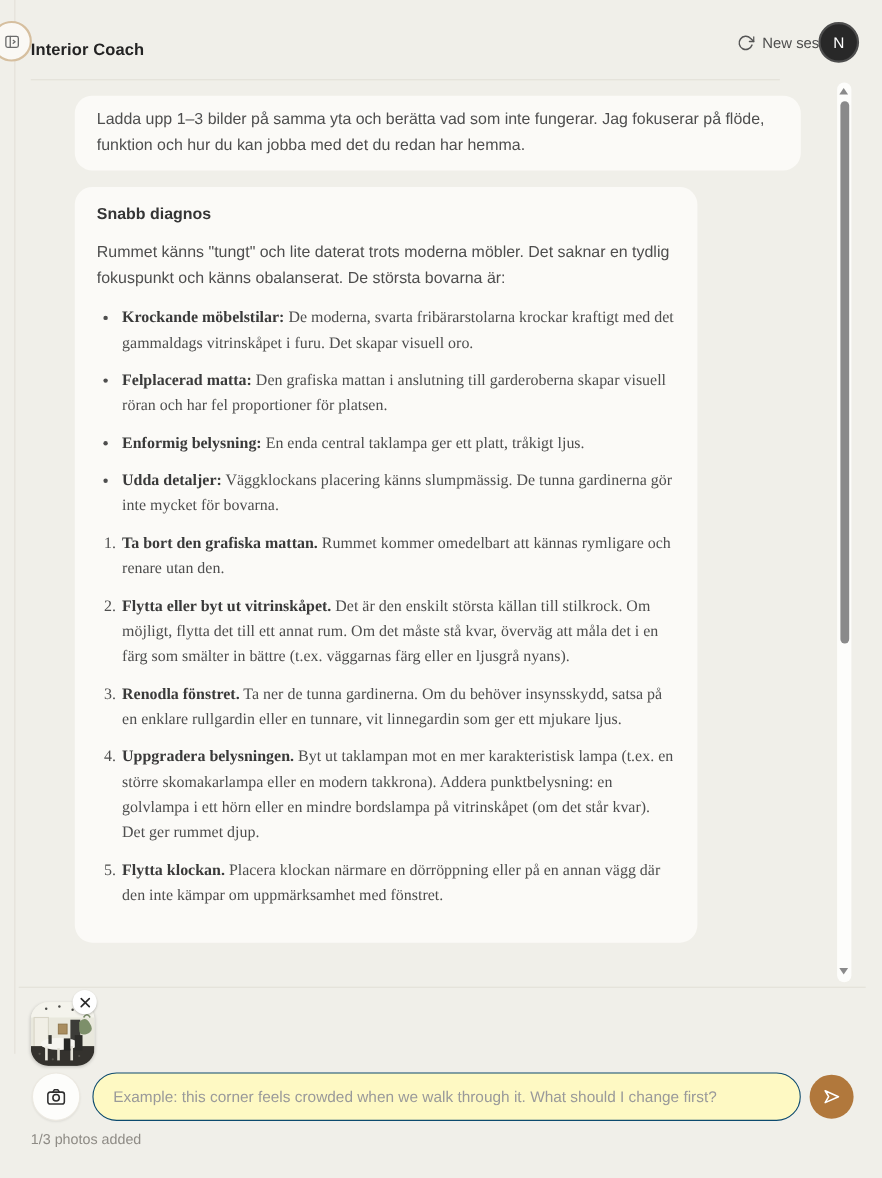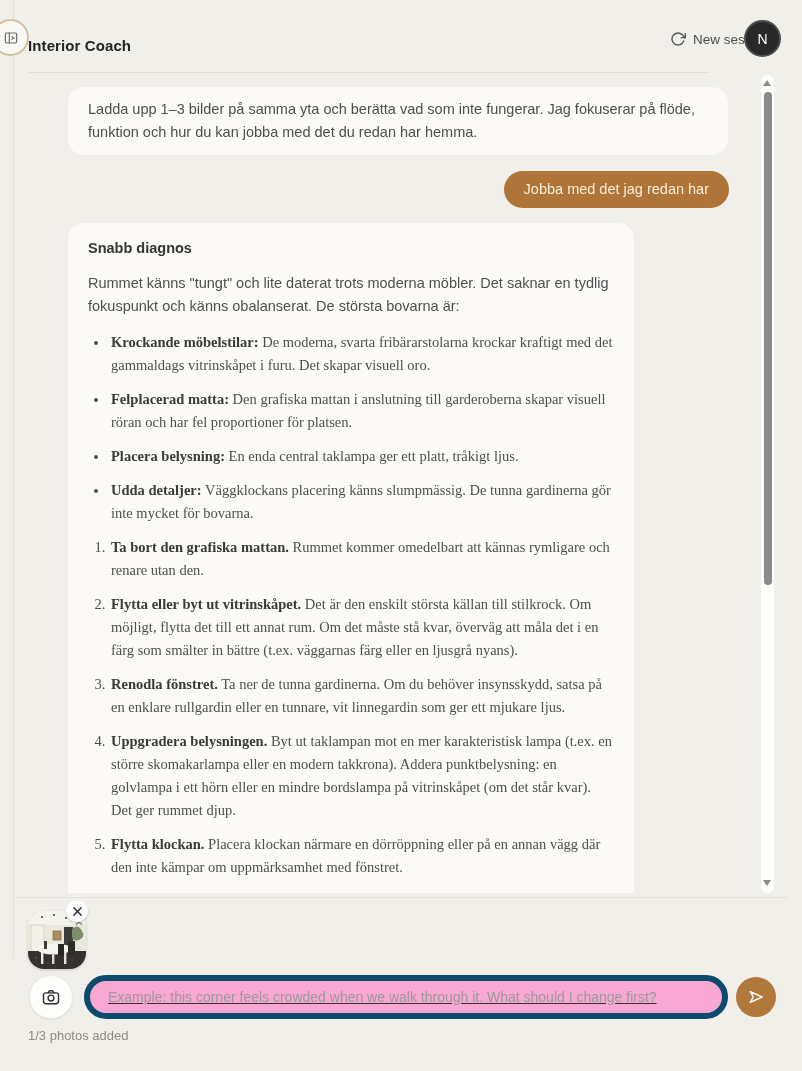--- a/index.html
+++ b/index.html
@@ -71,22 +71,22 @@
     background:#fff; display:flex; align-items:center; justify-content:center;
     box-shadow:0 1px 2px rgba(0,0,0,.22); z-index:6; border:none; cursor:pointer;
   }
   .camera-btn {
     position:absolute; left:29px; top:975px; width:44px; height:44px; border-radius:50%;
     background:#fdfdfb; border:1px solid #ece9e1; box-shadow:0 1px 2px rgba(0,0,0,.07);
     display:flex; align-items:center; justify-content:center; cursor:pointer;
   }
   .message-input {
     position:absolute; left:84px; top:975px; width:644px; height:44px; border-radius:22px;
-    border:6px solid #0c4a6e; background:#f9a8d4; padding:0 18px; font-size:14px; color:#333;
-    font-family:inherit; outline:none;text-decoration:underline;
+    border:1px solid #0c4a6e; background:#fef9c3; padding:0 18px; font-size:14px; color:#333;
+    font-family:inherit; outline:none;
   }
   .message-input::placeholder { color:#9a9a9a; }
   .send-btn {
     position:absolute; left:736px; top:977px; width:40px; height:40px; border-radius:50%;
     background:#b1783c; border:none; display:flex; align-items:center; justify-content:center; cursor:pointer;
   }
   .photos-status { position:absolute; left:28px; top:1028px; font-size:13px; color:#8e8b85; }
 </style>
 </head>
 <body>
@@ -118,31 +118,28 @@
 <div class="avatar">
   <span>N</span>
 </div>
 
 <div class="header-divider"></div>
 
 <div class="chat">
 
   <div class="bubble bubble-intro">Ladda upp 1–3 bilder på samma yta och berätta vad som inte fungerar. Jag fokuserar på flöde, funktion och hur du kan jobba med det du redan har hemma.</div>
 
-  <div class="pill-row">
-    <button class="user-pill">Jobba med det jag redan har</button>
-  </div>
 
   <div class="bubble bubble-analysis">
     <div class="h">Snabb diagnos</div>
     <p>Rummet känns "tungt" och lite daterat trots moderna möbler. Det saknar en tydlig fokuspunkt och känns obalanserat. De största bovarna är:</p>
     <ul>
       <li><span class="lead">Krockande möbelstilar:</span><span> De moderna, svarta fribärarstolarna krockar kraftigt med det gammaldags vitrinskåpet i furu. Det skapar visuell oro.</span></li>
       <li><span class="lead">Felplacerad matta:</span><span> Den grafiska mattan i anslutning till garderoberna skapar visuell röran och har fel proportioner för platsen.</span></li>
-      <li><span class="lead">Placera belysning:</span><span> En enda central taklampa ger ett platt, tråkigt ljus.</span></li>
+      <li><span class="lead">Enformig belysning:</span><span> En enda central taklampa ger ett platt, tråkigt ljus.</span></li>
       <li><span class="lead">Udda detaljer:</span><span> Väggklockans placering känns slumpmässig. De tunna gardinerna gör inte mycket för bovarna.</span></li>
     </ul>
     <ol>
       <li><span class="lead">Ta bort den grafiska mattan.</span><span> Rummet kommer omedelbart att kännas rymligare och renare utan den.</span></li>
       <li><span class="lead">Flytta eller byt ut vitrinskåpet.</span><span> Det är den enskilt största källan till stilkrock. Om möjligt, flytta det till ett annat rum. Om det måste stå kvar, överväg att måla det i en färg som smälter in bättre (t.ex. väggarnas färg eller en ljusgrå nyans).</span></li>
       <li><span class="lead">Renodla fönstret.</span><span> Ta ner de tunna gardinerna. Om du behöver insynsskydd, satsa på en enklare rullgardin eller en tunnare, vit linnegardin som ger ett mjukare ljus.</span></li>
       <li><span class="lead">Uppgradera belysningen.</span><span> Byt ut taklampan mot en mer karakteristisk lampa (t.ex. en större skomakarlampa eller en modern takkrona). Addera punktbelysning: en golvlampa i ett hörn eller en mindre bordslampa på vitrinskåpet (om det står kvar). Det ger rummet djup.</span></li>
       <li><span class="lead">Flytta klockan.</span><span> Placera klockan närmare en dörröppning eller på en annan vägg där den inte kämpar om uppmärksamhet med fönstret.</span></li>
     </ol>
 

